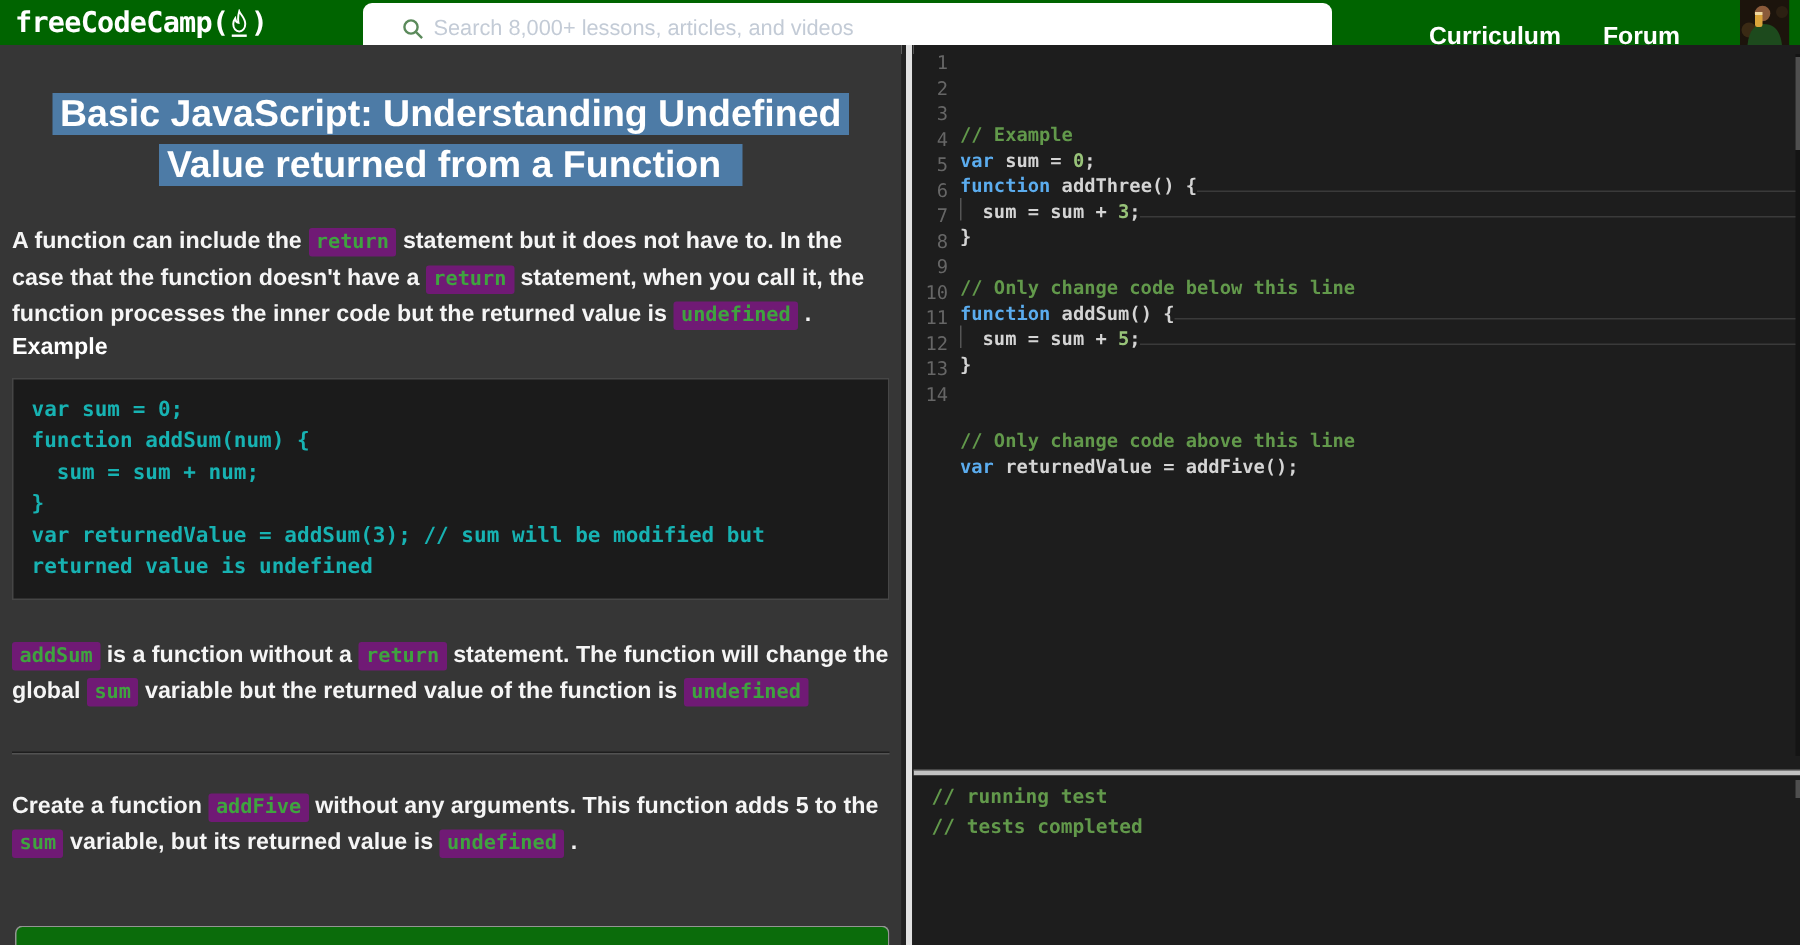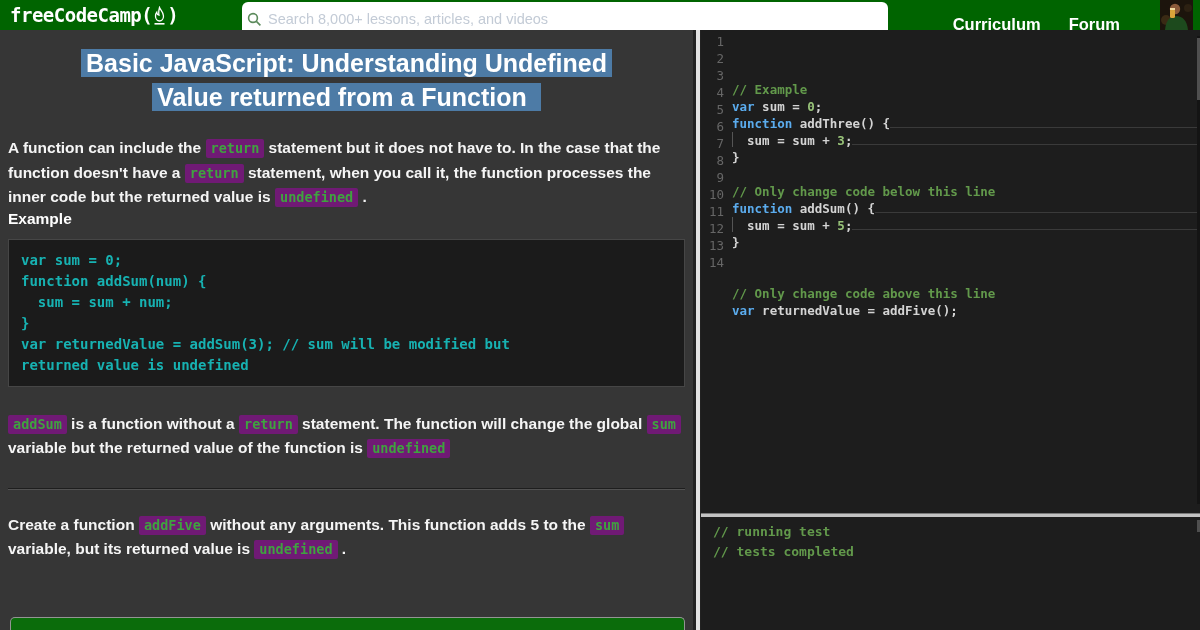--- a/index.html
+++ b/index.html
@@ -5,32 +5,32 @@
   * { margin:0; padding:0; box-sizing:border-box; }
   html,body { width:1200px; height:630px; overflow:hidden; background:#1d1d1d;
               font-family:"Liberation Sans", sans-serif; }
 
   
   .navbar { position:relative; height:30px; background:#006400; display:flex; align-items:center; }
   .logo { display:flex; align-items:center; margin-left:10px; color:#fff;
           font-family:"DejaVu Sans Mono", monospace; font-size:19px; font-weight:bold; letter-spacing:-0.5px; }
   .logo svg { margin:0 1px; }
   .search { position:absolute; left:242px; top:2px; width:646px; height:34px; background:#fff;
-            border-radius:6px; display:flex; align-items:center; padding:0 5px; }
+            border-radius:6px; display:flex; align-items:center; padding:0 26px; }
   .search input { border:none; outline:none; flex:1; background:transparent; font-size:14.5px;
                   font-family:"Liberation Sans", sans-serif; color:#444; }
   .search input::placeholder { color:#c3cbd6; }
   .search svg { margin-right:6px; flex-shrink:0; }
   .nav-links { position:absolute; right:80px; top:4px; height:30px; display:flex; gap:28px; align-items:flex-end; }
   .nav-link { color:#fff; font-size:16.5px; font-weight:bold; cursor:pointer; }
   .avatar { position:absolute; right:7px; top:0; width:33px; height:30px; overflow:hidden; }
 
   
   .main { display:flex; height:600px; }
-  .left-panel { position:relative; width:693px; background:#363636; padding:4px 8px; overflow:hidden; }
+  .left-panel { position:relative; width:601px; background:#363636; padding:17px 8px; overflow:hidden; }
   .splitter { width:8px; background:#222; position:relative; cursor:col-resize; }
   .splitter::after { content:""; position:absolute; left:3px; top:0; width:4px; height:100%; background:#e2e2e2; }
   .right-panel { flex:1; display:flex; flex-direction:column; min-width:0; }
 
   
   .title { margin-top:12px; text-align:center; font-size:25px; line-height:34px;
            font-weight:600; color:#fff; }
   .sel { background:#4d7ba6; padding:0 5px; }
   .sel-2 { padding-right:14px; }
   .para { color:#f5f5f5; font-size:15.5px; font-weight:600; line-height:24.5px; }

